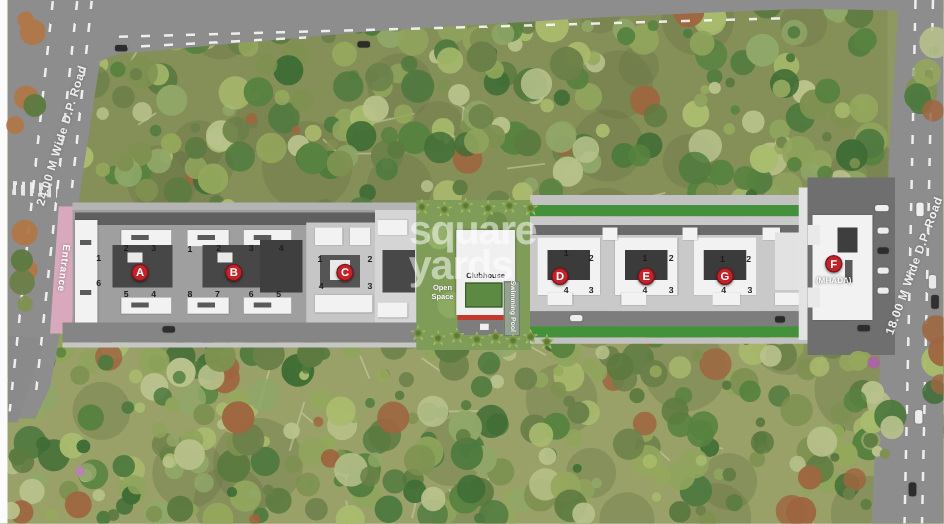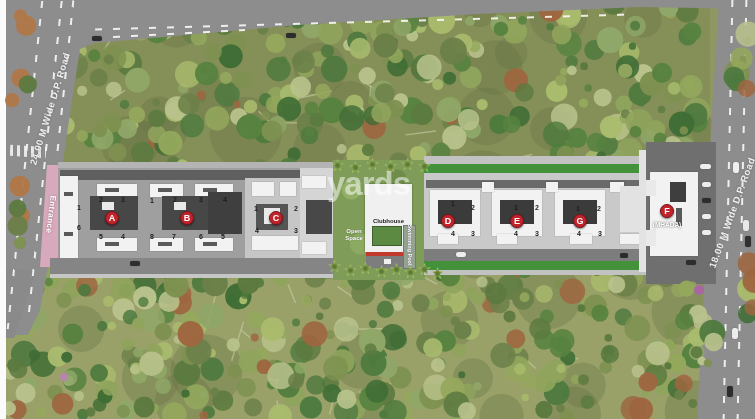--- a/index.html
+++ b/index.html
@@ -1017,15 +1017,16 @@
       <div class="palm" style="left: 350px; top: 270px;"></div>
       <div class="palm" style="left: 365px; top: 268px;"></div>
       <div class="palm" style="left: 381px; top: 271px;"></div>
       <div class="palm" style="left: 396px; top: 269px;"></div>
       <div class="palm" style="left: 410px; top: 272px;"></div>
       <div class="palm" style="left: 424px; top: 269px;"></div>
       <div class="palm" style="left: 437px; top: 273px;"></div>
     </div>
 
   <div id="watermark" class="z7">
+    <div style="position:static;">square</div>
     <div style="position:static;">yards</div>
   </div>
 </div>
 
 </body></html>

